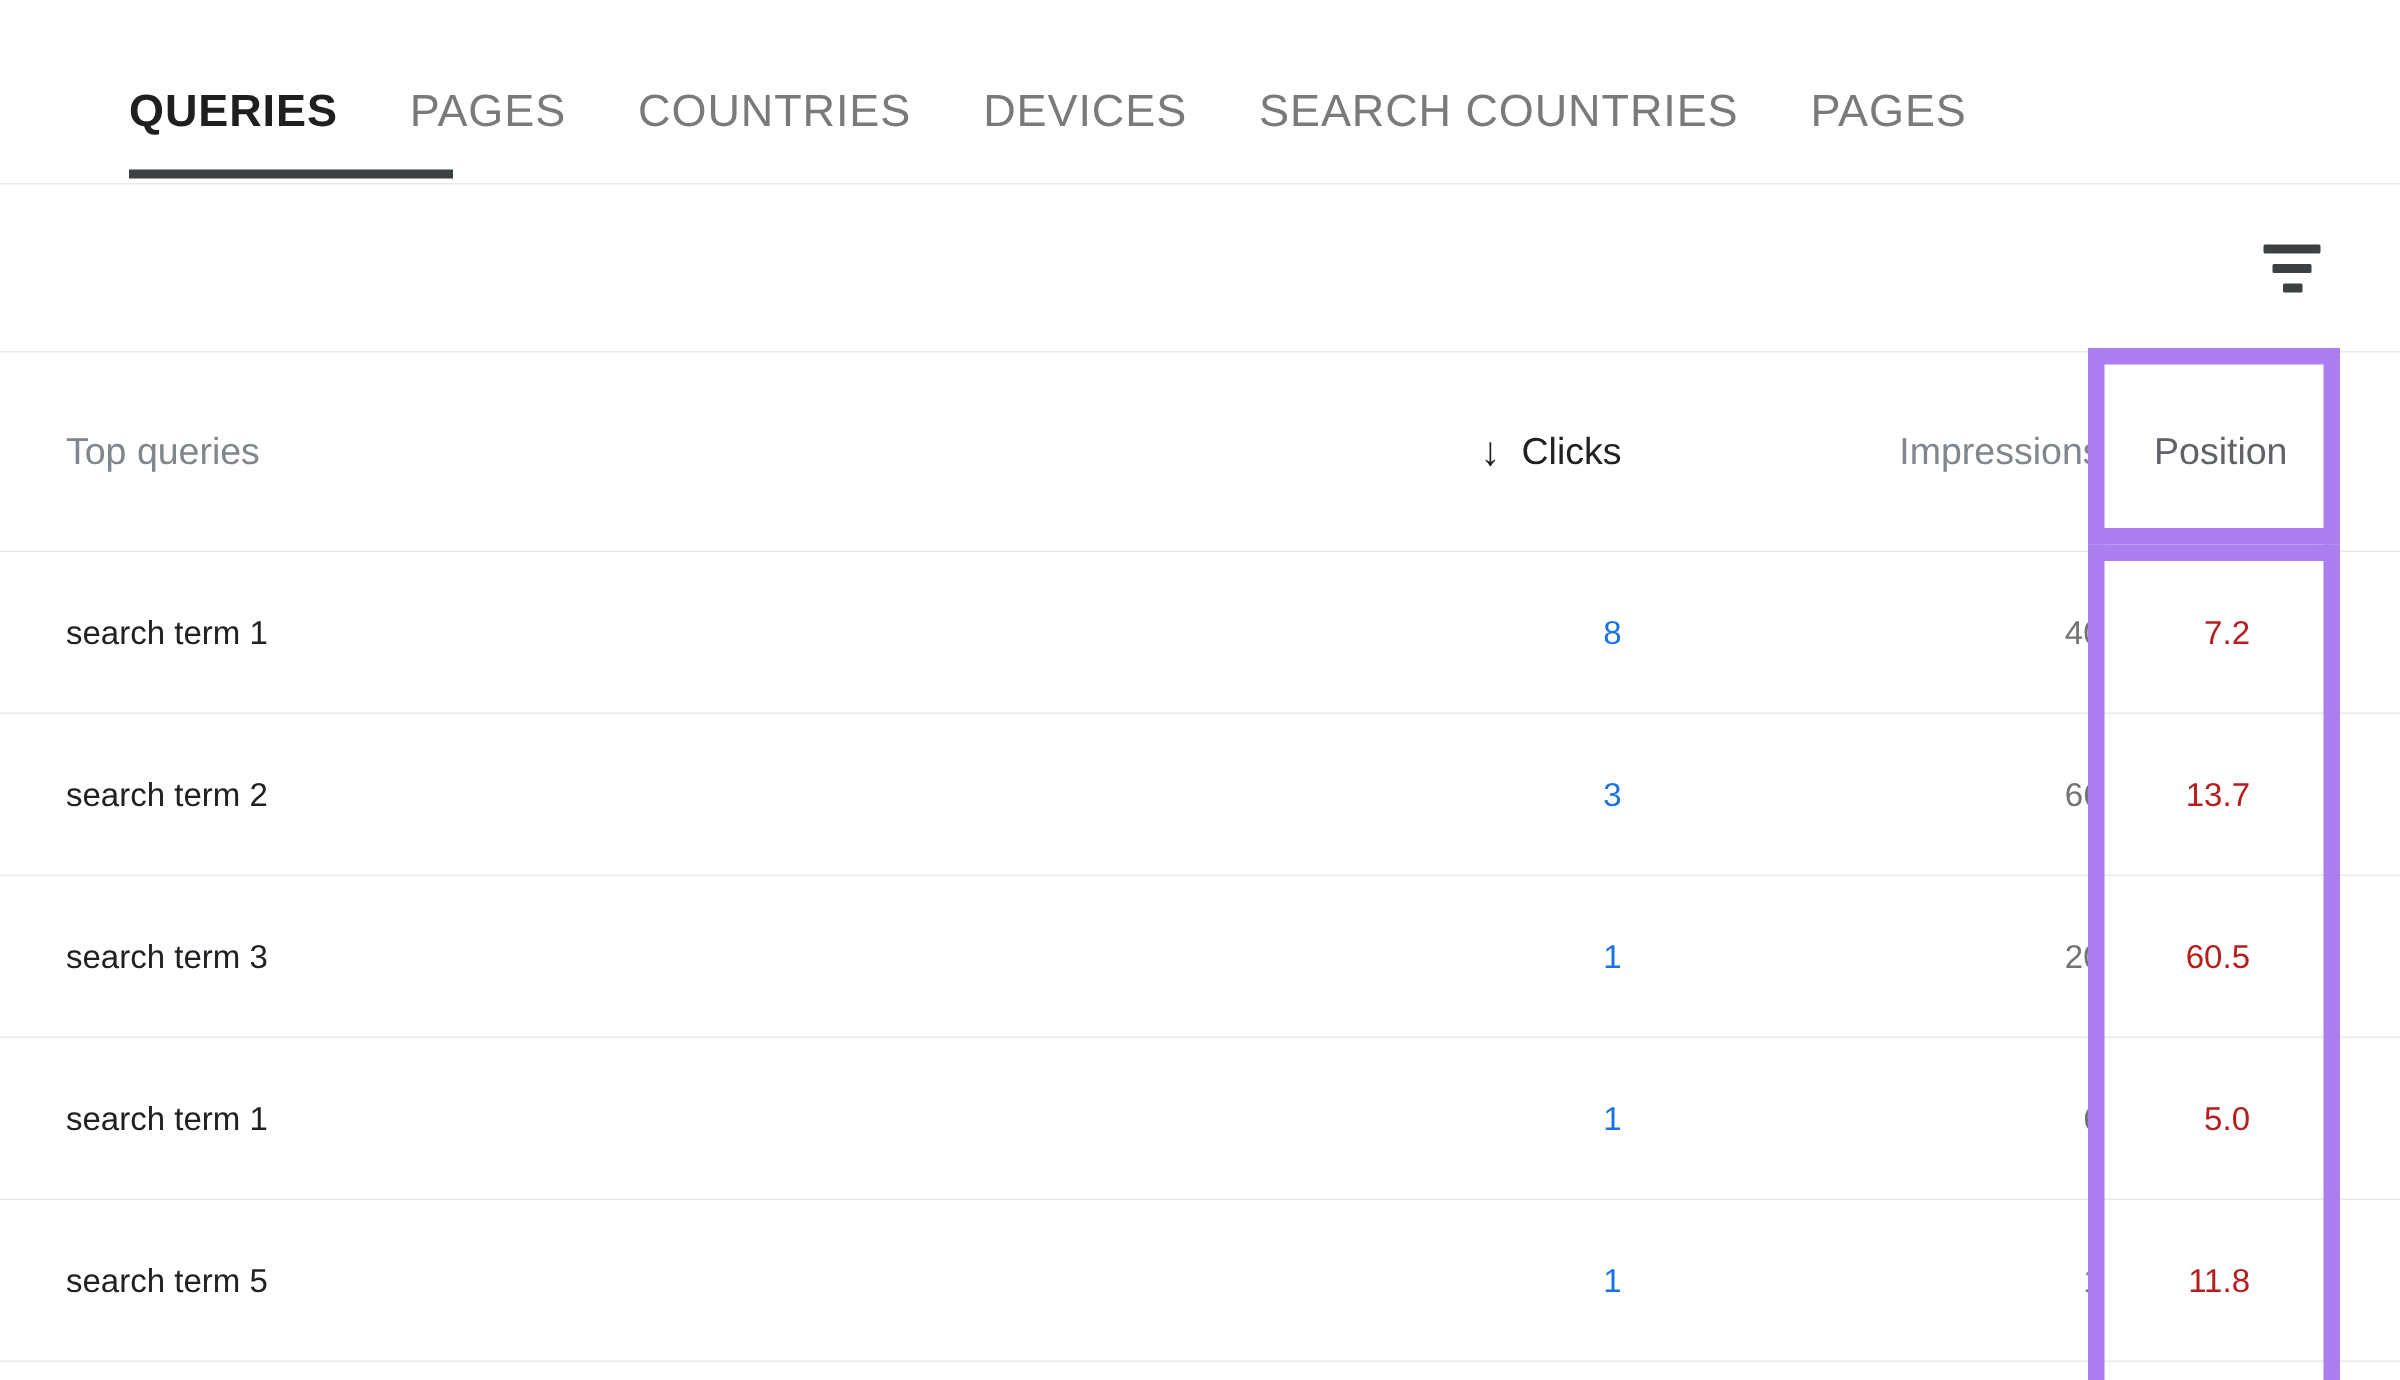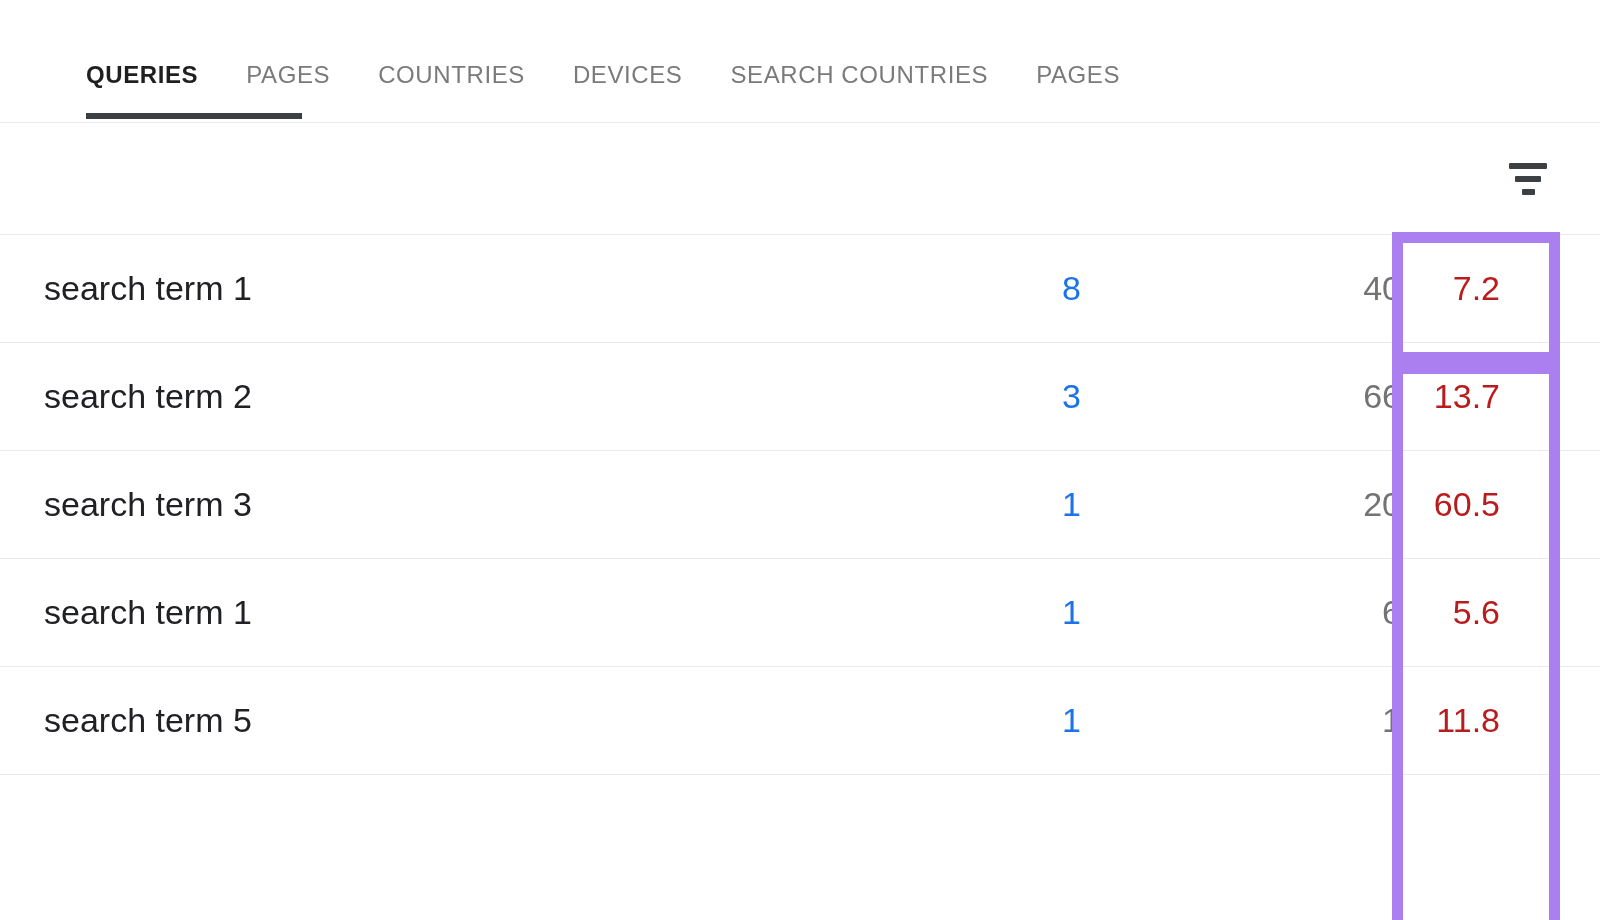--- a/index.html
+++ b/index.html
@@ -24,21 +24,21 @@
     position: relative;
     height: 123px;
     display: flex;
     align-items: flex-start;
     padding-left: 86px;
     padding-top: 26px;
   }
 
   .tab {
     position: relative;
-    font-size: 24px;
+    font-size: 30px;
     letter-spacing: 0.6px;
     color: #7a7a7a;
     font-weight: 400;
     padding: 0 24px;
     height: 97px;
     line-height: 1;
     white-space: nowrap;
     cursor: pointer;
     background: none;
     border: none;
@@ -122,21 +122,21 @@
     align-items: center;
     height: 108px;
     border-bottom: 1px solid #e8eaed;
   }
 
   .row.header {
     height: 133px;
   }
 
   .cell {
-    font-size: 34px;
+    font-size: 22px;
     color: #3c4043;
     padding: 0 0 0 0;
   }
 
   .col-query {
     flex: 0 0 860px;
     padding-left: 44px;
     text-align: left;
   }
 
@@ -241,20 +241,29 @@
     <button class="filter-btn">
       <span class="bar b1"></span>
       <span class="bar b2"></span>
       <span class="bar b3"></span>
     </button>
     <div class="toolbar-divider"></div>
   </div>
 
   <div class="table">
 
+    <div class="row header">
+      <div class="cell col-query">Top queries</div>
+      <div class="cell col-clicks">
+        <span class="sort-arrow">↓</span>
+        <span>Clicks</span>
+      </div>
+      <div class="cell col-impr">Impressions</div>
+      <div class="cell col-pos">Position</div>
+    </div>
 
     <div class="row">
       <div class="cell col-query q-text">search term 1</div>
       <div class="cell col-clicks v-clicks">8</div>
       <div class="cell col-impr v-impr">40</div>
       <div class="cell col-pos v-pos">7.2</div>
     </div>
 
     <div class="row">
       <div class="cell col-query q-text">search term 2</div>
@@ -267,21 +276,21 @@
       <div class="cell col-query q-text">search term 3</div>
       <div class="cell col-clicks v-clicks">1</div>
       <div class="cell col-impr v-impr">20</div>
       <div class="cell col-pos v-pos">60.5</div>
     </div>
 
     <div class="row">
       <div class="cell col-query q-text">search term 1</div>
       <div class="cell col-clicks v-clicks">1</div>
       <div class="cell col-impr v-impr">6</div>
-      <div class="cell col-pos v-pos">5.6</div>
+      <div class="cell col-pos v-pos">5.0</div>
     </div>
 
     <div class="row">
       <div class="cell col-query q-text">search term 5</div>
       <div class="cell col-clicks v-clicks">1</div>
       <div class="cell col-impr v-impr">1</div>
       <div class="cell col-pos v-pos">11.8</div>
     </div>
 
   </div>

